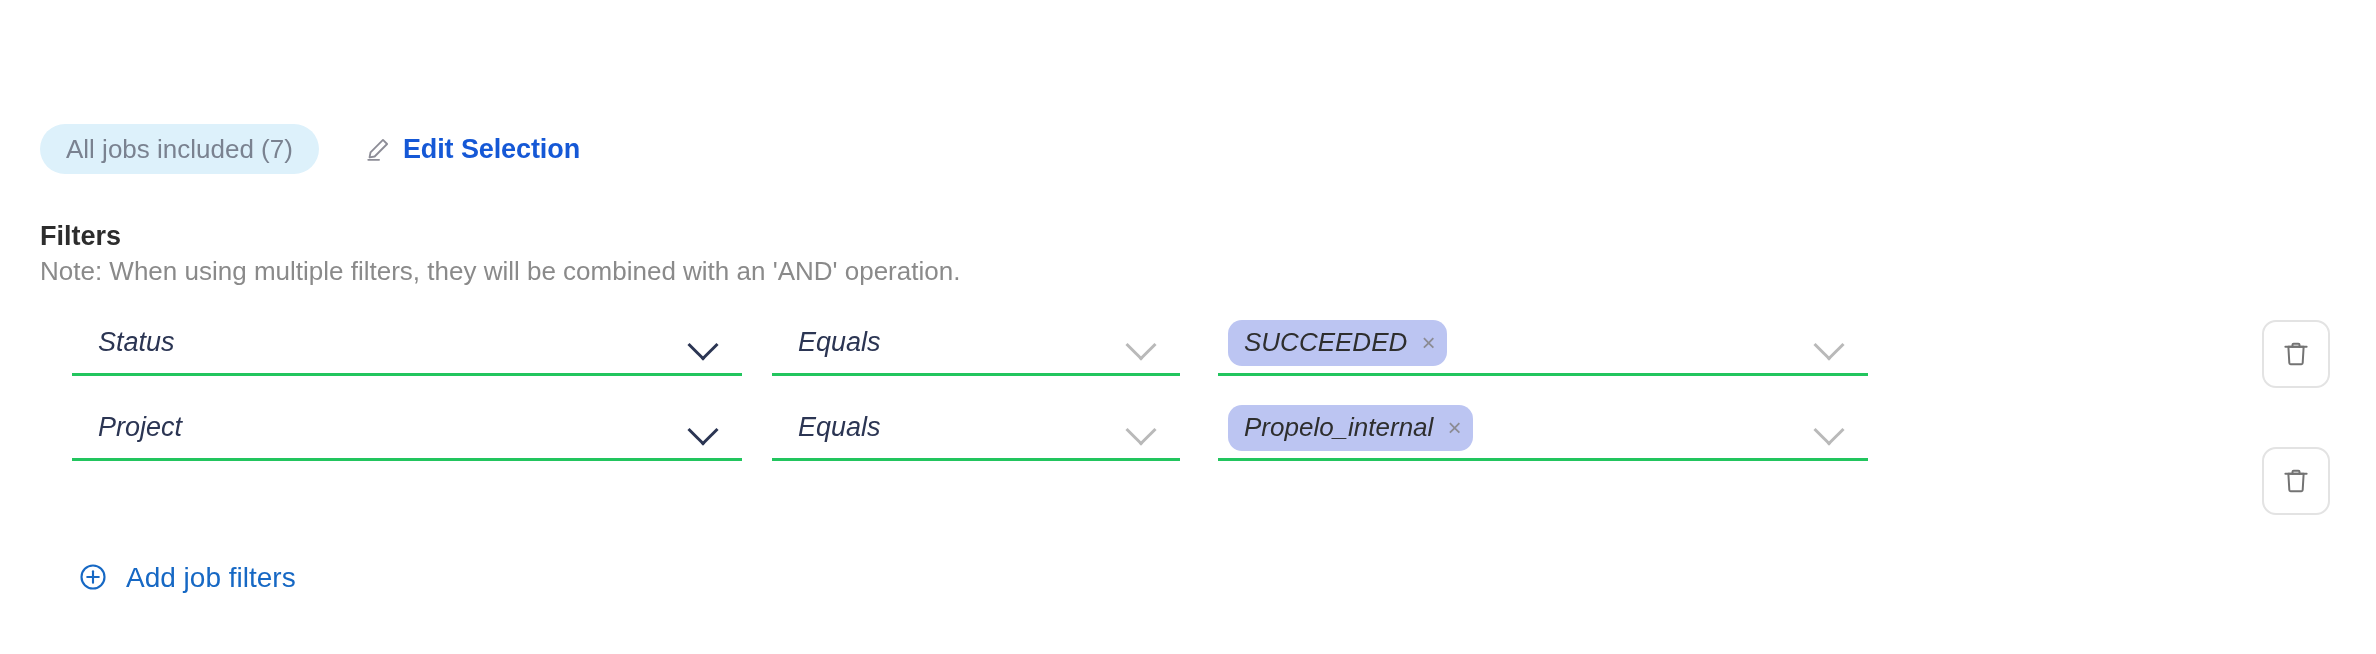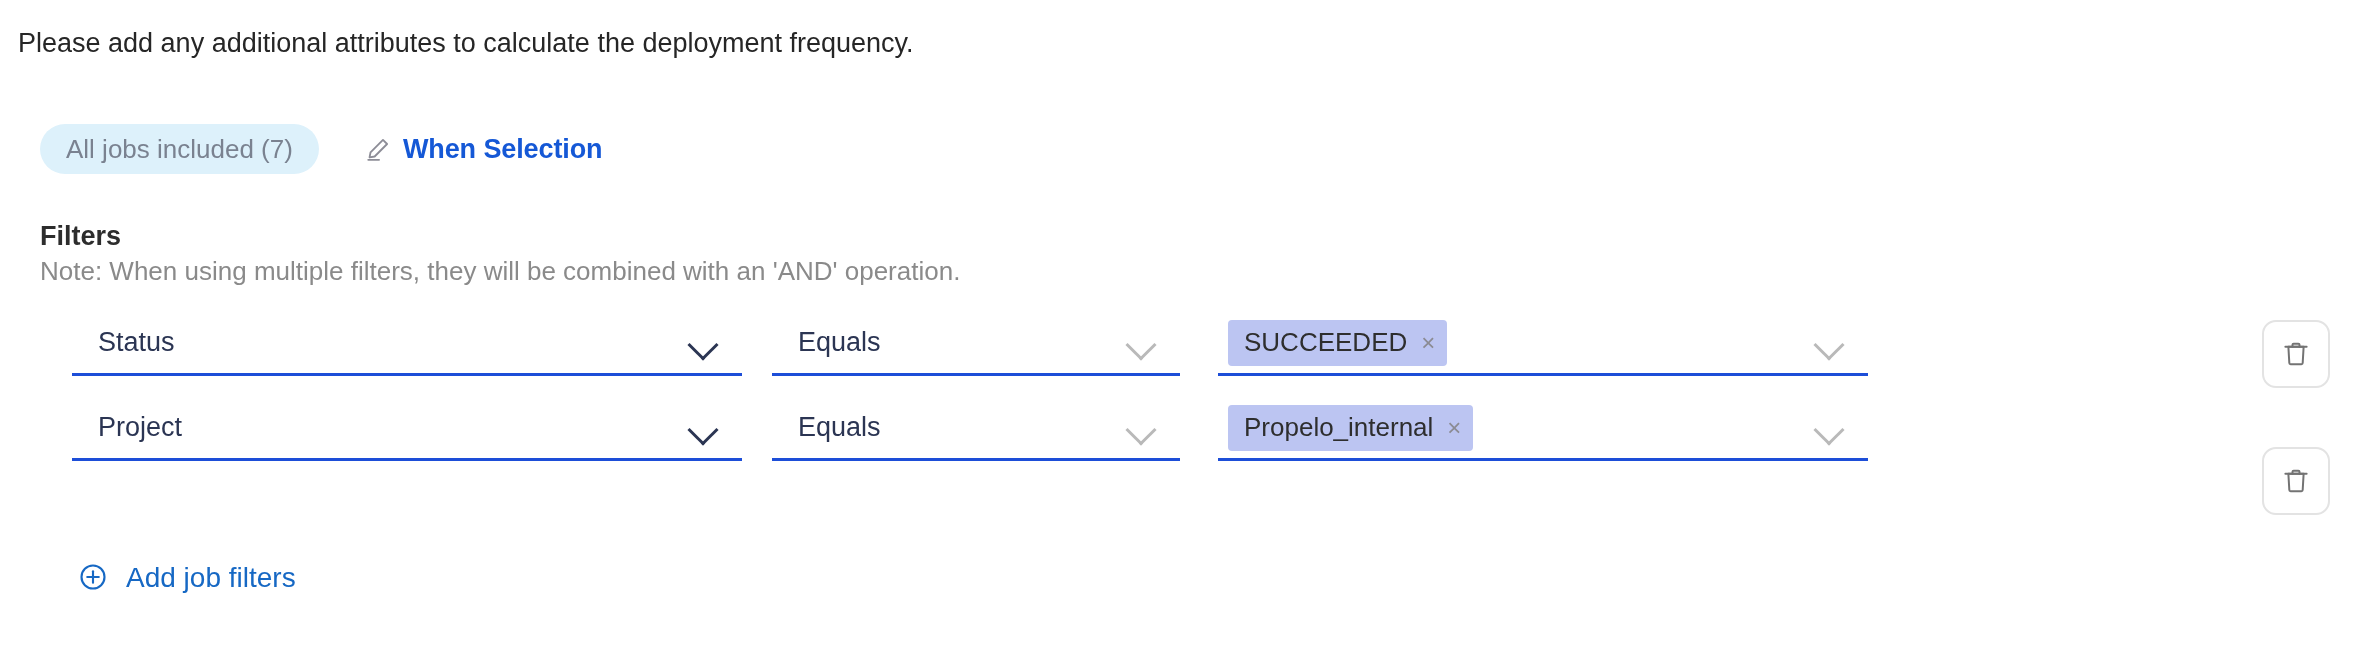--- a/index.html
+++ b/index.html
@@ -102,25 +102,26 @@
     width: 2376px;
     height: 78px;
   }
   .filter-row.row-0 { top: 312px; }
   .filter-row.row-1 { top: 397px; }
 
   .field {
     position: absolute;
     top: 0;
     height: 64px;
-    border-bottom: 3px solid #1d4ed8;
+    border-bottom: 3px solid #22c55e;
     box-sizing: border-box;
     display: flex;
     align-items: center;
     cursor: pointer;
+    font-style: italic;
   }
   .field.col-attr  { left: 72px;   width: 670px; }
   .field.col-op    { left: 772px;  width: 408px; }
   .field.col-val   { left: 1218px; width: 650px; }
 
   .field-text {
     font-size: 27px;
     color: #2b3553;
     padding-left: 26px;
     white-space: nowrap;
@@ -149,21 +150,21 @@
   .chev.dark  { color: #2b3553; }
   .chev.light { color: #b9b9b9; }
 
   
   .chip {
     display: inline-flex;
     align-items: center;
     height: 46px;
     margin-left: 10px;
     padding: 0 12px 0 16px;
-    border-radius: 4px;
+    border-radius: 14px;
     background: #bcc5f2;
     color: #2e2e2e;
     font-size: 26px;
     white-space: nowrap;
     flex: 0 0 auto;
   }
   .chip-x {
     margin-left: 14px;
     color: #8b8b93;
     font-size: 24px;
@@ -207,33 +208,32 @@
     color: #1668c4;
     font-size: 28px;
     white-space: nowrap;
   }
 </style>
 </head>
 <body>
 
 <div class="page">
 
-  <div class="intro">Please add any additional attributes to calculate the deployment frequency.</div>
 
   <div class="jobs-row">
     <span class="jobs-pill">All jobs included (7)</span>
 
     <span class="edit-selection">
       <span class="pencil-icon">
         <svg viewBox="0 0 24 24" width="26" height="26" fill="none" stroke="#8d8d97" stroke-width="1.7" stroke-linecap="round" stroke-linejoin="round">
           <path d="M16.6 3.6l3.8 3.8L8.9 18.9l-4.7.9.9-4.7z"></path>
           <line x1="3" y1="22" x2="13" y2="22"></line>
         </svg>
       </span>
-      <span class="edit-selection-label">When Selection</span>
+      <span class="edit-selection-label">Edit Selection</span>
     </span>
   </div>
 
   <div class="filters-title">Filters</div>
 
   <div class="filters-note">Note: When using multiple filters, they will be combined with an 'AND' operation.</div>
 
   <div class="filter-row row-0">
 
     <div class="field col-attr">

